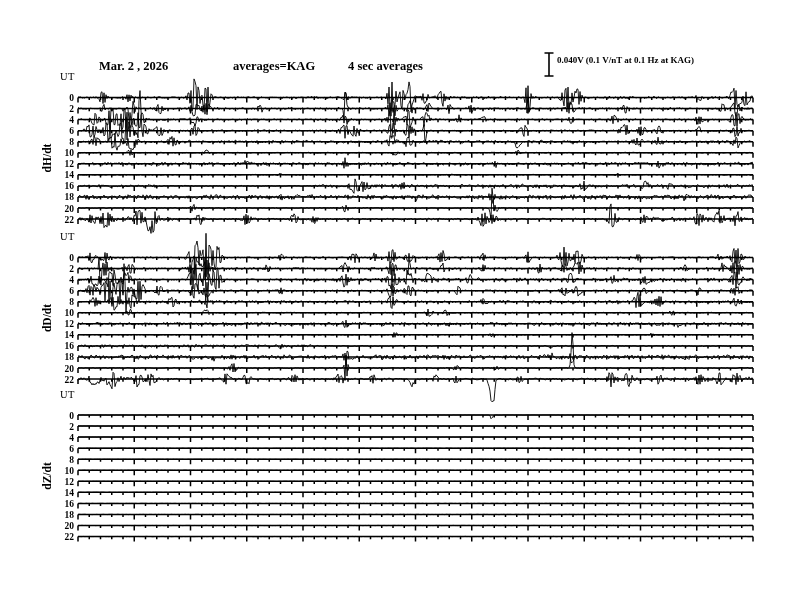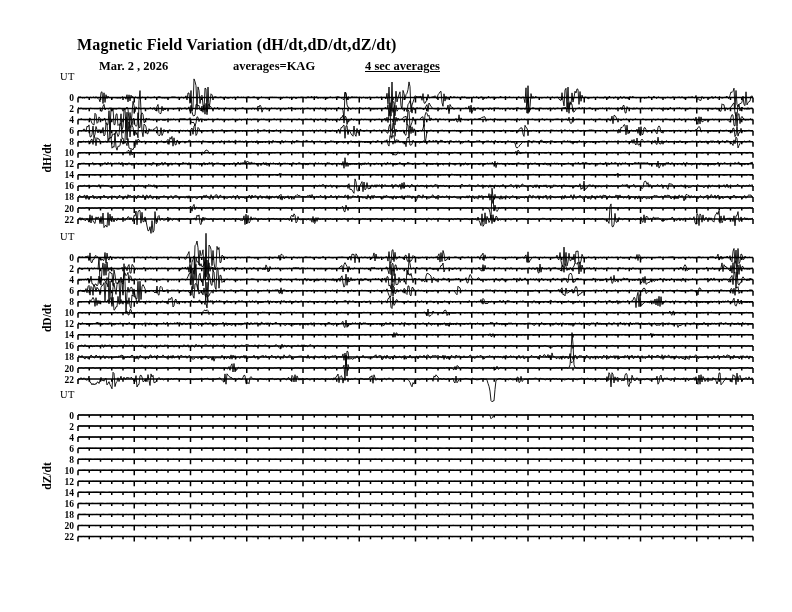--- a/index.html
+++ b/index.html
@@ -3,38 +3,43 @@
 <meta charset="utf-8">
 <style>
   html,body{margin:0;padding:0;background:#fff;}
   body{width:792px;height:612px;overflow:hidden;position:relative;
        font-family:"Liberation Serif",serif;color:#000;}
   .page{position:absolute;inset:0;width:792px;height:612px;background:#fff;}
   .title{position:absolute;left:77px;top:36px;font-size:16px;font-weight:bold;letter-spacing:.2px;white-space:nowrap;}
   .sub{position:absolute;top:59px;font-size:12.5px;font-weight:bold;white-space:nowrap;}
   .sub.date{left:99px;}
   .sub.station{left:233px;}
-  .sub.averages{left:365px;text-decoration:underline;}
+  .sub.averages{left:348px;}
   .scale-group{position:absolute;left:543px;top:51px;display:flex;align-items:flex-start;}
   .scale-text{font-size:9px;font-weight:bold;white-space:nowrap;padding-top:4px;margin-left:2px;}
   .ut{position:absolute;left:60px;font-size:10.5px;font-weight:normal;letter-spacing:.5px;}
   .axis-label{position:absolute;font-size:11.5px;font-weight:bold;transform:translate(-50%,-50%) rotate(-90deg);white-space:nowrap;}
   svg.traces{position:absolute;left:0;top:0;}
   .hour{font-family:"Liberation Serif",serif;font-size:9.5px;font-weight:bold;}
 </style>
 </head>
 <body>
 
 <div class="page">
 
-  <div class="title">Magnetic Field Variation (dH/dt,dD/dt,dZ/dt)</div>
   <div class="sub date">Mar. 2 , 2026</div>
   <div class="sub station">averages=KAG</div>
   <div class="sub averages">4 sec averages</div>
 
+  <div class="scale-group">
+    <svg width="12" height="27">
+      <path d="M1.5 2 H10.5 M6 2 V25 M1.5 25 H10.5" stroke="#000" stroke-width="1.6" fill="none"></path>
+    </svg>
+    <span class="scale-text">0.040V (0.1 V/nT at 0.1 Hz at KAG)</span>
+  </div>
 
   <div class="ut" style="top:71px">UT</div>
   <div class="ut" style="top:231px">UT</div>
   <div class="ut" style="top:389px">UT</div>
 
   <div class="axis-label" style="left:47px;top:158px">dH/dt</div>
   <div class="axis-label" style="left:47px;top:318px">dD/dt</div>
   <div class="axis-label" style="left:47px;top:476px">dZ/dt</div>
 
   <svg id="traces" class="traces" width="792" height="612">

